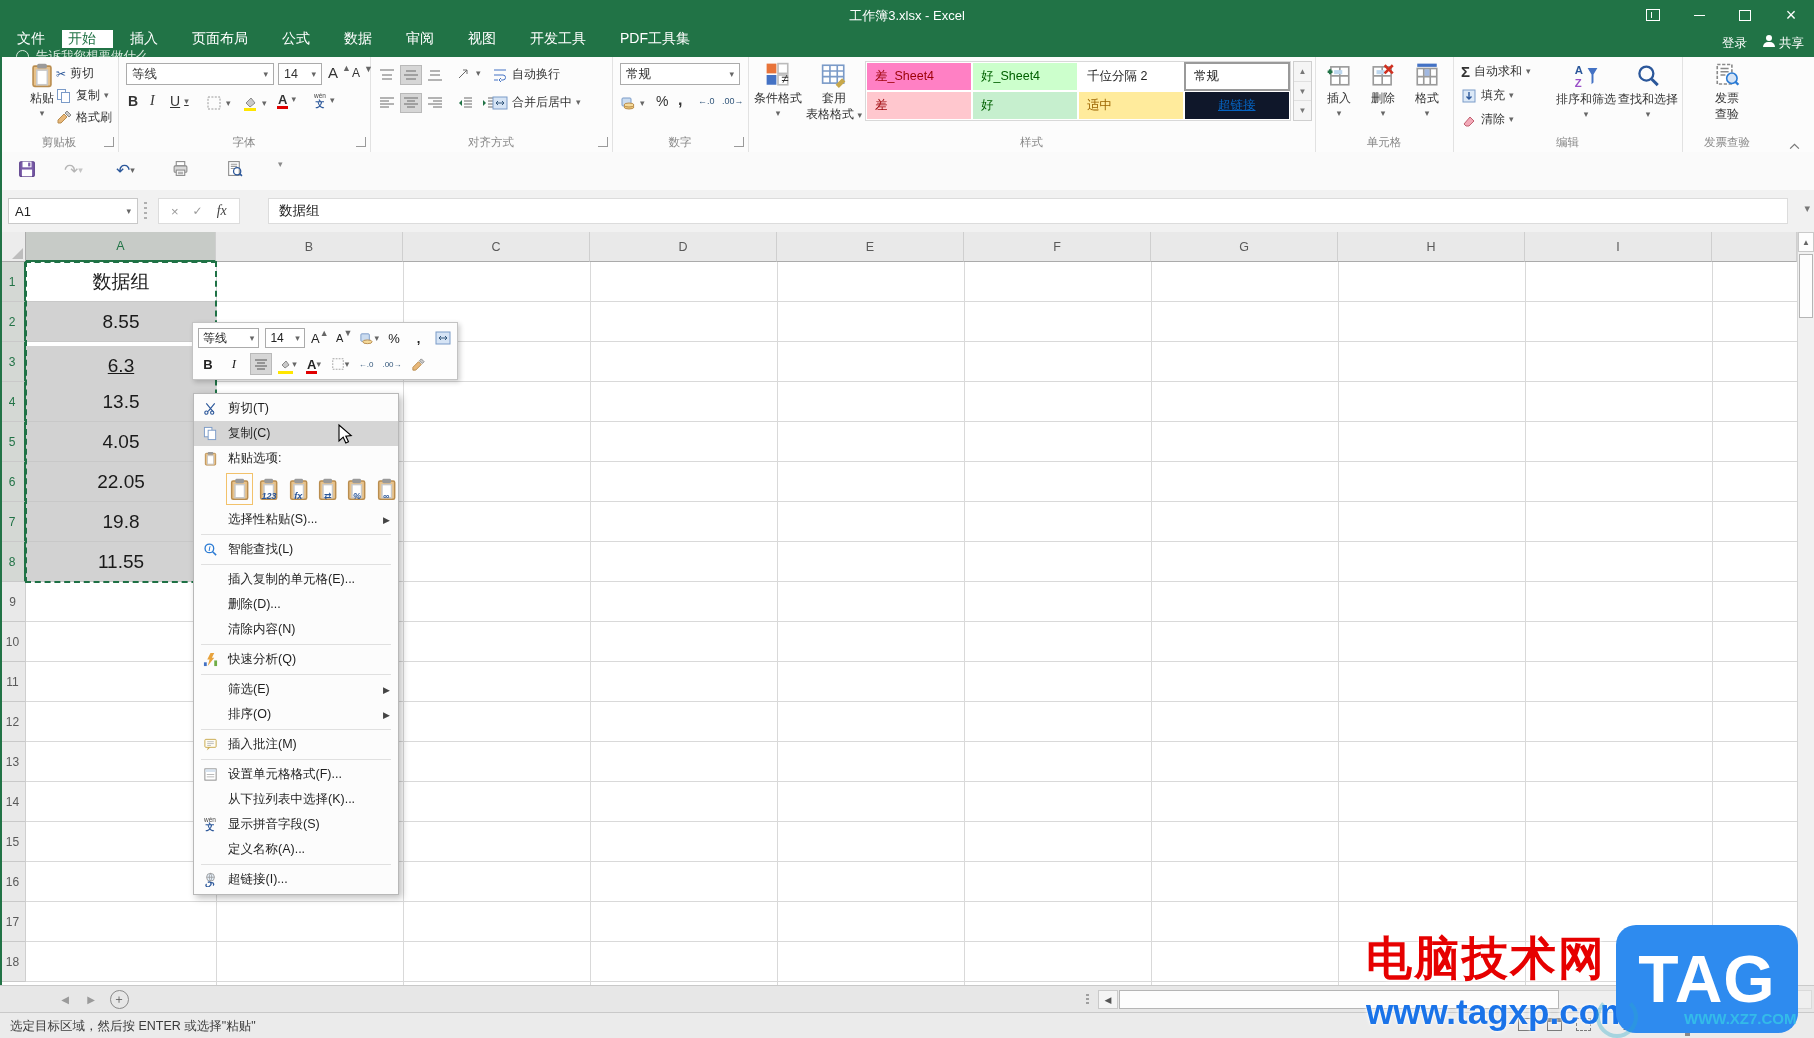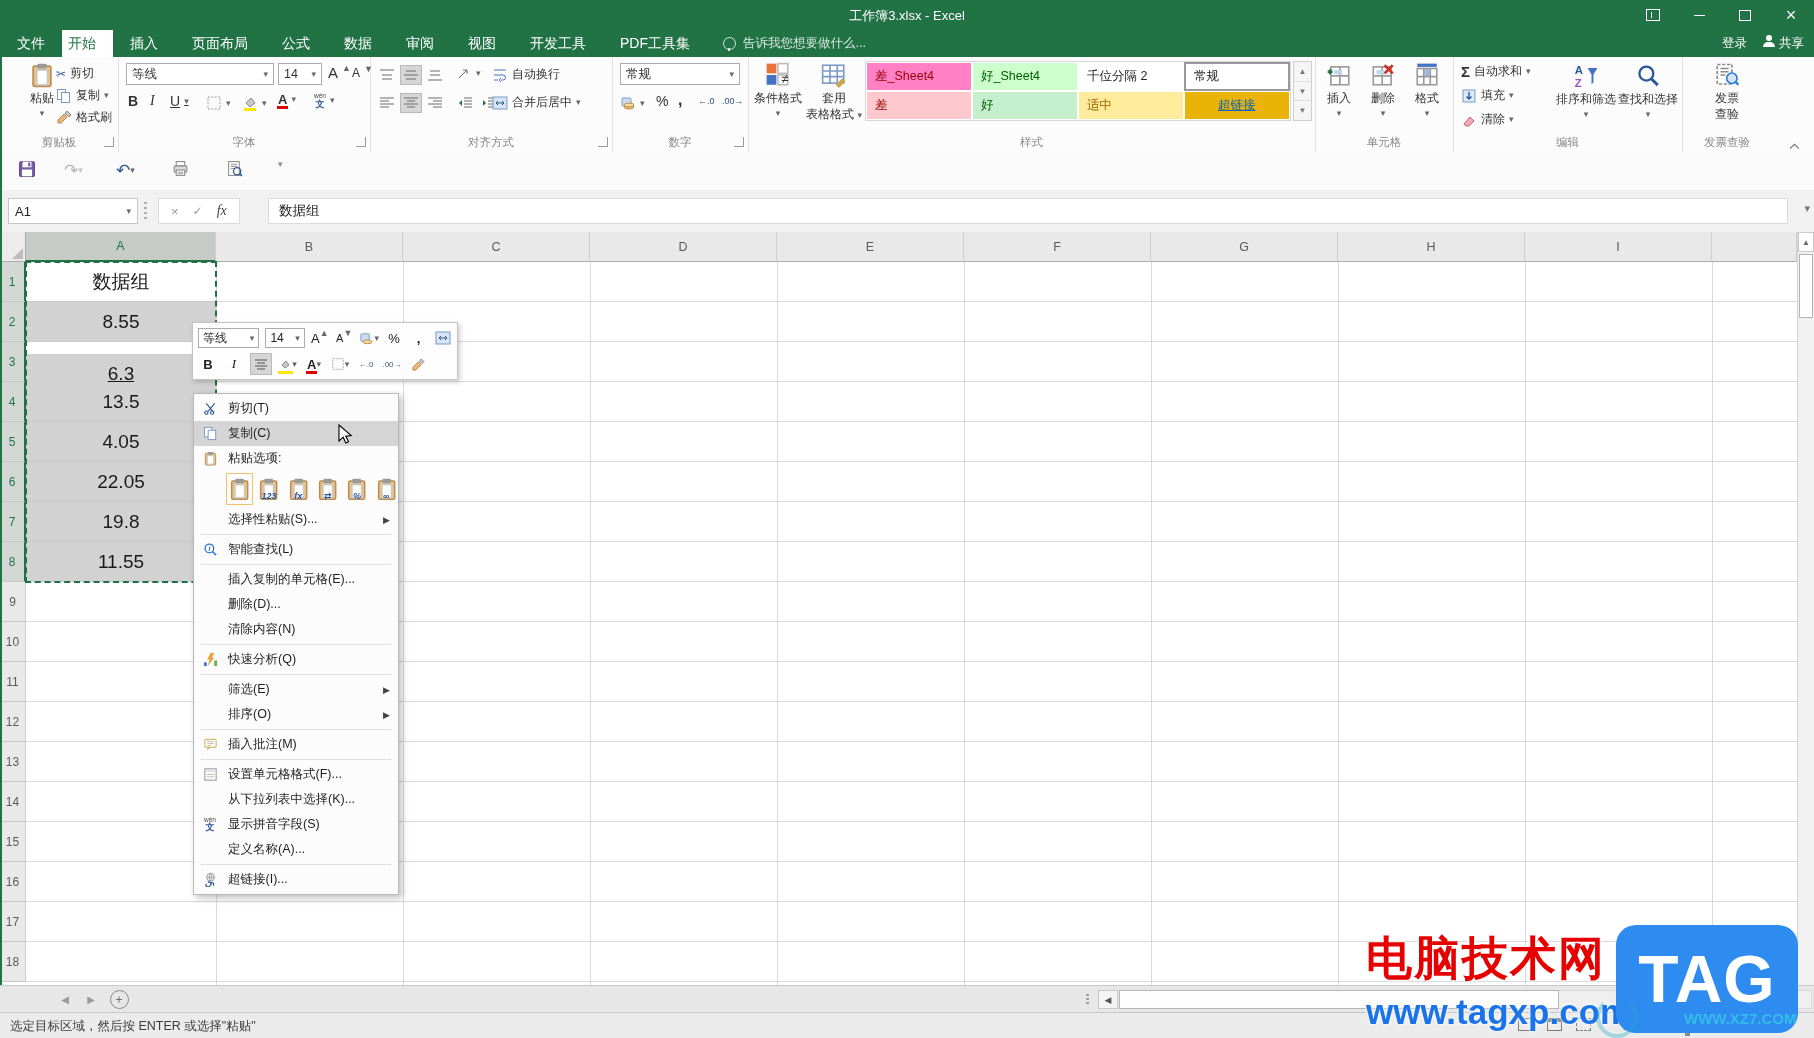--- a/index.html
+++ b/index.html
@@ -9,21 +9,21 @@
   
   .titlebar{position:absolute;left:0;top:0;right:0;height:30px;background:#217346;}
   .title{position:absolute;left:50%;top:7px;transform:translateX(-50%);color:#fff;font-size:13px;}
   .winctl{position:absolute;right:0;top:0;height:30px;display:flex;}
   .wbtn{width:46px;height:30px;display:flex;align-items:center;justify-content:center;color:#fff;font-size:14px;}
   .ico-max{width:10px;height:9px;border:1px solid #fff;}
   .ico-min{width:11px;height:1px;background:#fff;}
   .ico-ribopt{width:12px;height:10px;border:1px solid #fff;position:relative;}
   .ico-ribopt:after{content:"";position:absolute;left:4px;top:2px;border-left:1px solid #fff;height:6px;transform:rotate(0);} 
   
-  .tabrow{position:absolute;left:0;top:30px;right:0;height:27px;background:#217346;display:flex;align-items:stretch;}
+  .tabrow{position:absolute;left:0;top:30px;right:0;height:27px;background:#217346;display:flex;align-items:stretch;flex-direction:column;}
   .rtab{color:#fff;font-size:14px;padding:0 17px;display:flex;align-items:center;}
   .rtab.active{background:#fff;color:#217346;padding-left:6px;}
   .tellme{display:flex;align-items:center;gap:7px;color:#d8e9dd;font-size:12.5px;margin-left:16px;}
   .bulb{width:11px;height:11px;border:1px solid #d8e9dd;border-radius:50%;position:relative;}
   .bulb:after{content:"";position:absolute;left:3.5px;top:10px;width:2px;height:3px;background:#d8e9dd;}
   .account{position:absolute;right:10px;top:0;height:27px;display:flex;align-items:center;gap:16px;color:#fff;font-size:12.5px;}
   .person{display:inline-block;width:12px;height:12px;position:relative;margin-right:4px;}
   .person:before{content:"";position:absolute;left:3px;top:0;width:6px;height:6px;border-radius:50%;background:#fff;}
   .person:after{content:"";position:absolute;left:0;top:7px;width:12px;height:5px;border-radius:5px 5px 0 0;background:#fff;}
   
@@ -406,21 +406,21 @@
         <span style="margin-top:-3px;"><span>表格格式</span> <span class="dd">▾</span></span>
       </div>
       <div class="gallery" id="stylegallery">
           <div class="gcell" style="background: rgb(255, 128, 196); color: rgb(156, 0, 6);">差_Sheet4</div>
           <div class="gcell" style="background: rgb(204, 255, 204); color: rgb(0, 97, 0);">好_Sheet4</div>
           <div class="gcell" style="background: rgb(255, 255, 255); color: rgb(31, 31, 31);">千位分隔 2</div>
           <div class="gcell selected" style="background: rgb(255, 255, 255); color: rgb(31, 31, 31);">常规</div>
           <div class="gcell" style="background: rgb(255, 199, 206); color: rgb(156, 0, 6);">差</div>
           <div class="gcell" style="background: rgb(198, 239, 206); color: rgb(0, 97, 0);">好</div>
           <div class="gcell" style="background: rgb(255, 235, 156); color: rgb(156, 101, 0);">适中</div>
-          <div class="gcell" style="background: #eab308; color: rgb(5, 99, 193); text-decoration: underline; padding-left: 33px;">超链接</div>
+          <div class="gcell" style="background: #0f172a; color: rgb(5, 99, 193); text-decoration: underline; padding-left: 33px;">超链接</div>
         </div>
       <div class="gscroll">
         <div>▲</div>
         <div>▼</div>
         <div style="border-bottom:none;">▼</div>
       </div>
       <div class="glabel">样式</div>
     </div>
 
     <div class="group" style="left:1315px;width:138px;">
@@ -621,21 +621,21 @@
       <div class="rowhead" style="top: 862px; height: 40px; text-align: right;">16</div>
       <div class="rowhead" style="top: 902px; height: 40px;">17</div>
       <div class="rowhead" style="top: 942px; height: 40px;">18</div>
     </div>
   <div class="gridarea">
       <div class="vlines"></div>
     </div>
   <div id="colAcells">
       <div class="acell" style="top: 262px;">数据组</div>
       <div class="acell selfill" style="top: 302px;">8.55</div>
-      <div class="acell selfill" style="top: 354px; text-decoration: underline;">6.3</div>
+      <div class="acell selfill" style="top: 346px; text-decoration: underline;">6.3</div>
       <div class="acell selfill" style="top: 382px;">13.5</div>
       <div class="acell selfill" style="top: 422px;">4.05</div>
       <div class="acell selfill" style="top: 462px;">22.05</div>
       <div class="acell selfill" style="top: 502px;">19.8</div>
       <div class="acell selfill" style="top: 542px;">11.55</div>
     </div>
   <div class="fillhandle"></div>
   <div class="ants"></div>
   <div class="vscroll">
     <div class="vup">▲</div>

